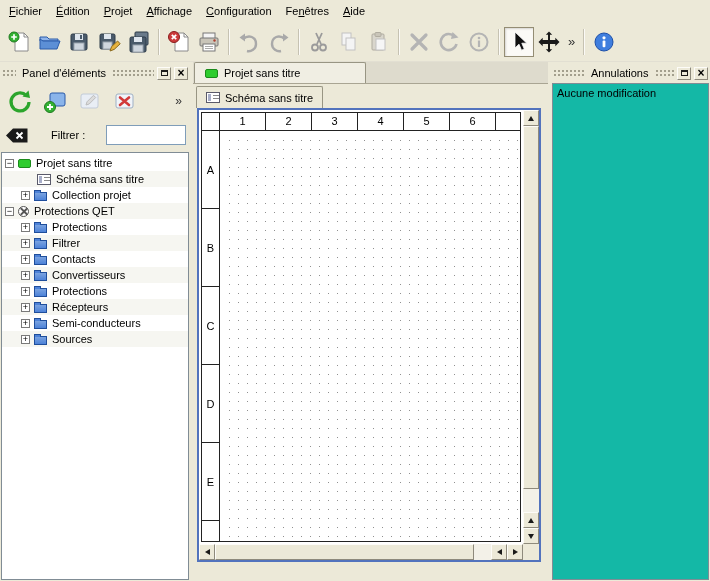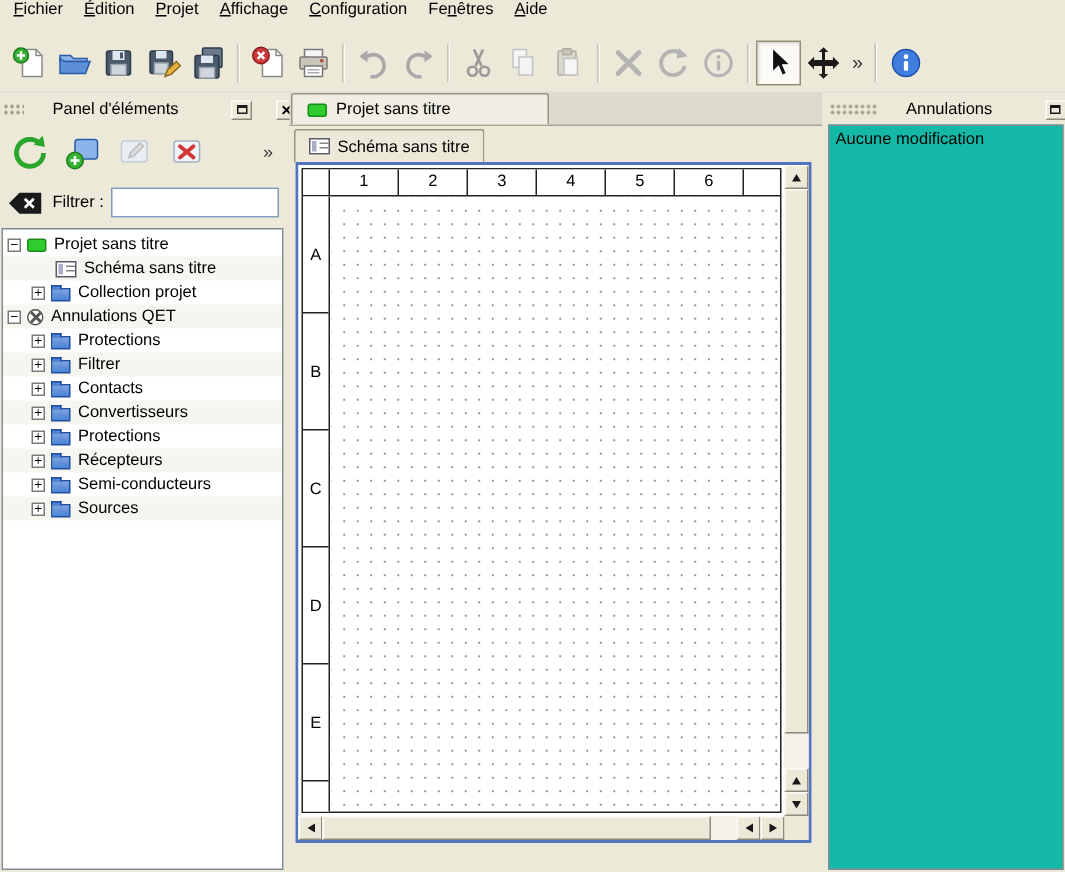--- a/index.html
+++ b/index.html
@@ -1,48 +1,48 @@
 <!DOCTYPE html>
 <html><head>
 <meta charset="utf-8">
 <style>
   *{margin:0;padding:0;box-sizing:border-box;}
   html,body{width:710px;height:581px;}
   body{position:relative;background:#ece9d8;font-family:"Liberation Sans","DejaVu Sans",sans-serif;font-size:11px;color:#000;overflow:hidden;}
 
   
   .menubar{height:22px;display:flex;align-items:stretch;padding-left:2px;}
-  .menu-item{display:flex;align-items:flex-start;padding:0 7px;cursor:default;}
+  .menu-item{display:flex;align-items:center;padding:0 7px;cursor:default;}
   .mn{text-decoration:underline;}
 
   
   .toolbar{height:40px;display:flex;align-items:center;padding:0 4px;border-bottom:1px solid #e2dfd2;}
   .tbtn{width:30px;height:30px;display:flex;align-items:center;justify-content:center;border:1px solid transparent;flex:none;}
   .tbtn.checked{border:1px solid #948d74;background:#fbfaf6;box-shadow:inset 1px 1px 2px rgba(0,0,0,.15);}
   .tsep{width:0;height:26px;margin:0 4px;border-left:1px solid #c6c2b2;border-right:1px solid #fbfaf6;flex:none;}
   .tchev{font-size:13px;color:#333;padding:0 4px;align-self:center;}
   .ti{display:block;}
 
   
-  .dock-titlebar{height:16px;margin:3px 2px 1px 2px;display:flex;align-items:center;gap:16px;flex:none;}
+  .dock-titlebar{height:16px;margin:3px 2px 1px 2px;display:flex;align-items:center;gap:3px;flex:none;}
   .grip{height:8px;background-image:radial-gradient(circle,#a39f8d 1px,transparent 1.3px);background-size:4px 4px;}
   .grip-sm{width:14px;flex:none;}
   .grip-md{width:32px;flex:none;}
   .grip-fill{flex:1;}
   .dock-title-label{padding:0 3px;white-space:nowrap;}
   .dbtn{width:14px;height:13px;display:flex;align-items:center;justify-content:center;background:#ece9d8;border:1px solid;border-color:#fdfcf8 #8e8a7c #8e8a7c #fdfcf8;flex:none;}
   .float-glyph{width:7px;height:6px;border:1px solid #1a1a1a;border-top-width:2px;}
   .close-glyph{font-size:12px;line-height:1;font-weight:bold;margin-top:-1px;}
 
   
   .left-dock{position:absolute;left:0;top:62px;width:190px;height:519px;display:flex;flex-direction:column;}
   .ldock-toolbar{height:38px;display:flex;align-items:center;gap:7px;padding:2px 6px;flex:none;}
   .lbtn{width:28px;height:28px;display:flex;align-items:center;justify-content:center;flex:none;}
   .ldock-chev{margin-left:auto;font-size:12px;color:#333;padding-right:2px;}
-  .filter-row{display:flex;align-items:center;gap:5px;padding:5px 4px 7px 4px;flex:none;}
+  .filter-row{display:flex;align-items:center;gap:21px;padding:5px 4px 7px 4px;flex:none;}
   .filter-clear{width:26px;height:18px;display:flex;align-items:center;justify-content:center;flex:none;}
   .filter-input{flex:1;height:20px;border:1px solid #7f9db9;background:#fff;font:11px "Liberation Sans","DejaVu Sans",sans-serif;padding:1px 3px;min-width:0;}
   .tree{flex:1;background:#fff;border:1px solid #808c95;margin:0 1px 1px 1px;overflow:hidden;padding-top:2px;}
   .trow{height:16px;display:flex;align-items:center;cursor:default;}
   .trow:nth-child(even){background:#f6f6f1;}
   .lv0{padding-left:3px;}
   .lv1{padding-left:19px;}
   .lv2{padding-left:35px;}
   .exp{width:9px;height:9px;border:1px solid #7a7a7a;background:#fff;margin-right:4px;flex:none;display:flex;align-items:center;justify-content:center;font-size:9px;line-height:1;}
   .exp.plus::before{content:"+";}
@@ -331,21 +331,21 @@
         <span class="tlabel">Schéma sans titre</span>
       </div>
     <div class="trow lv1">
         <span class="exp plus"></span>
         <span class="ticon folder-icon"></span>
         <span class="tlabel">Collection projet</span>
       </div>
     <div class="trow lv0">
         <span class="exp minus"></span>
         <span class="ticon qet-icon"></span>
-        <span class="tlabel">Annulations QET</span>
+        <span class="tlabel">Protections QET</span>
       </div>
     <div class="trow lv1">
         <span class="exp plus"></span>
         <span class="ticon folder-icon"></span>
         <span class="tlabel">Protections</span>
       </div>
     <div class="trow lv1">
         <span class="exp plus"></span>
         <span class="ticon folder-icon"></span>
         <span class="tlabel">Filtrer</span>

